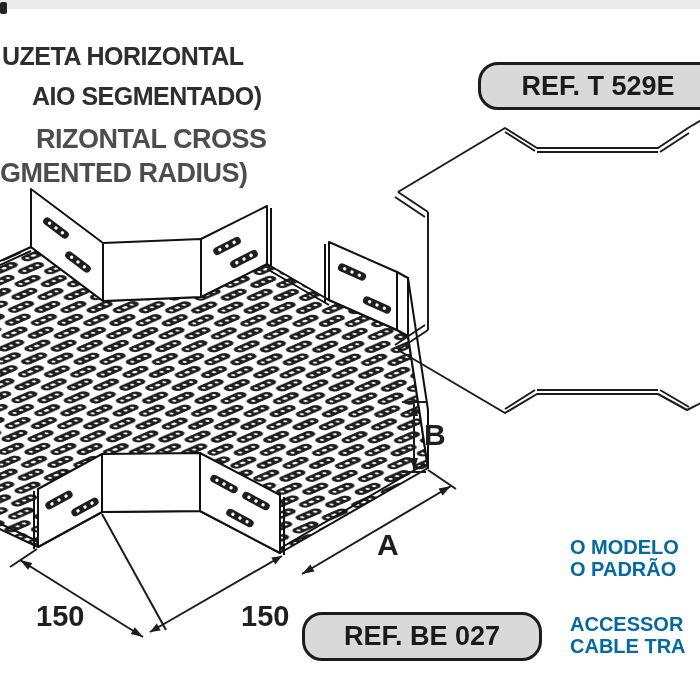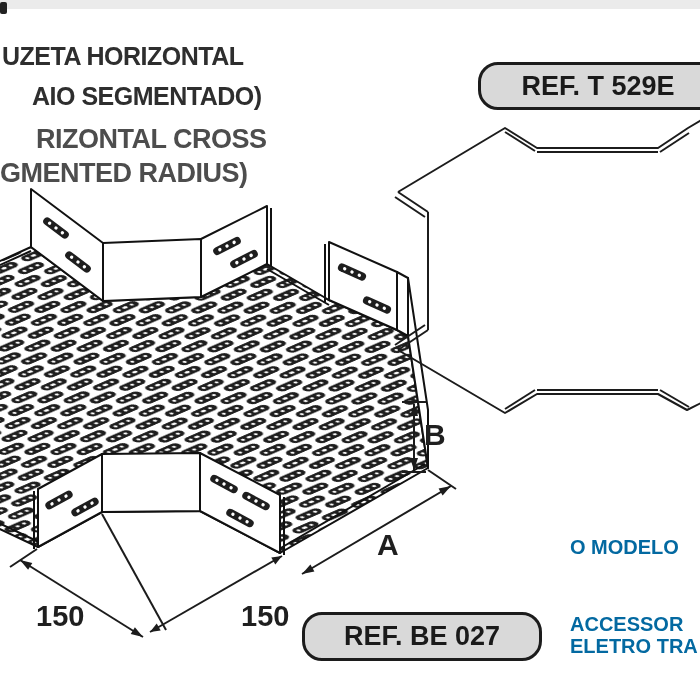--- a/index.html
+++ b/index.html
@@ -188,17 +188,18 @@
   </g>
 </svg>
 
 <div class="dim-label" style="left:36px;top:600px;font-size:29px;">150</div>
 <div class="dim-label" style="left:241px;top:600px;font-size:29px;">150</div>
 <div class="dim-label" style="left:377px;top:528px;font-size:30px;">A</div>
 <div class="dim-label" style="left:424px;top:418px;font-size:30px;">B</div>
 
 <div class="abs" style="left:570px;top:536px;">
   <div class="note">O MODELO</div>
+  <div class="note">O PADRÃO</div>
 </div>
 <div class="abs" style="left:570px;top:613px;">
   <div class="note">ACCESSOR</div>
-  <div class="note">ELETRO TRA</div>
+  <div class="note">CABLE TRA</div>
 </div>
 
 </body></html>

